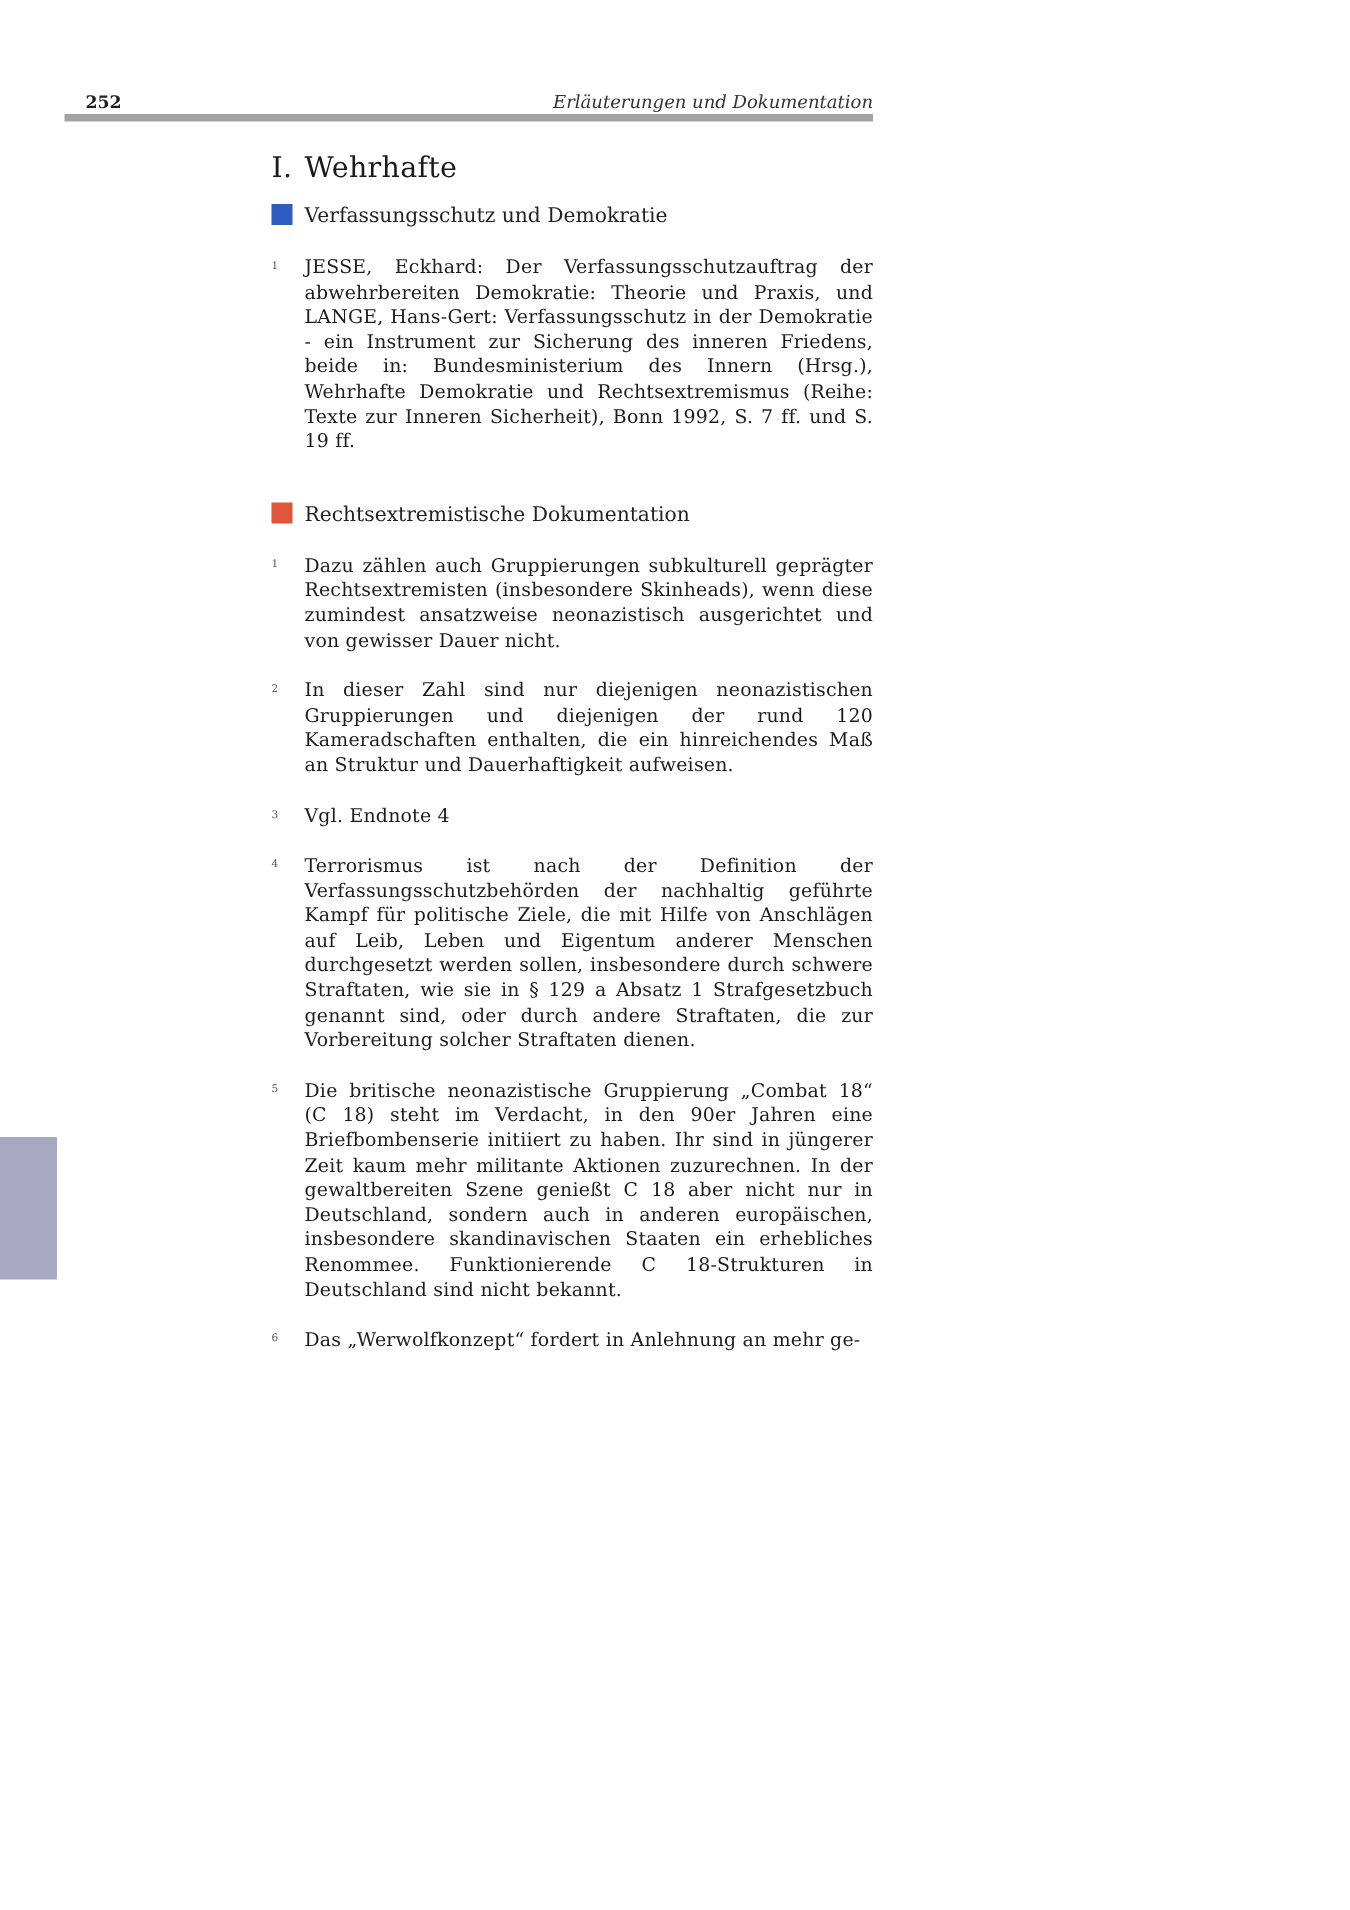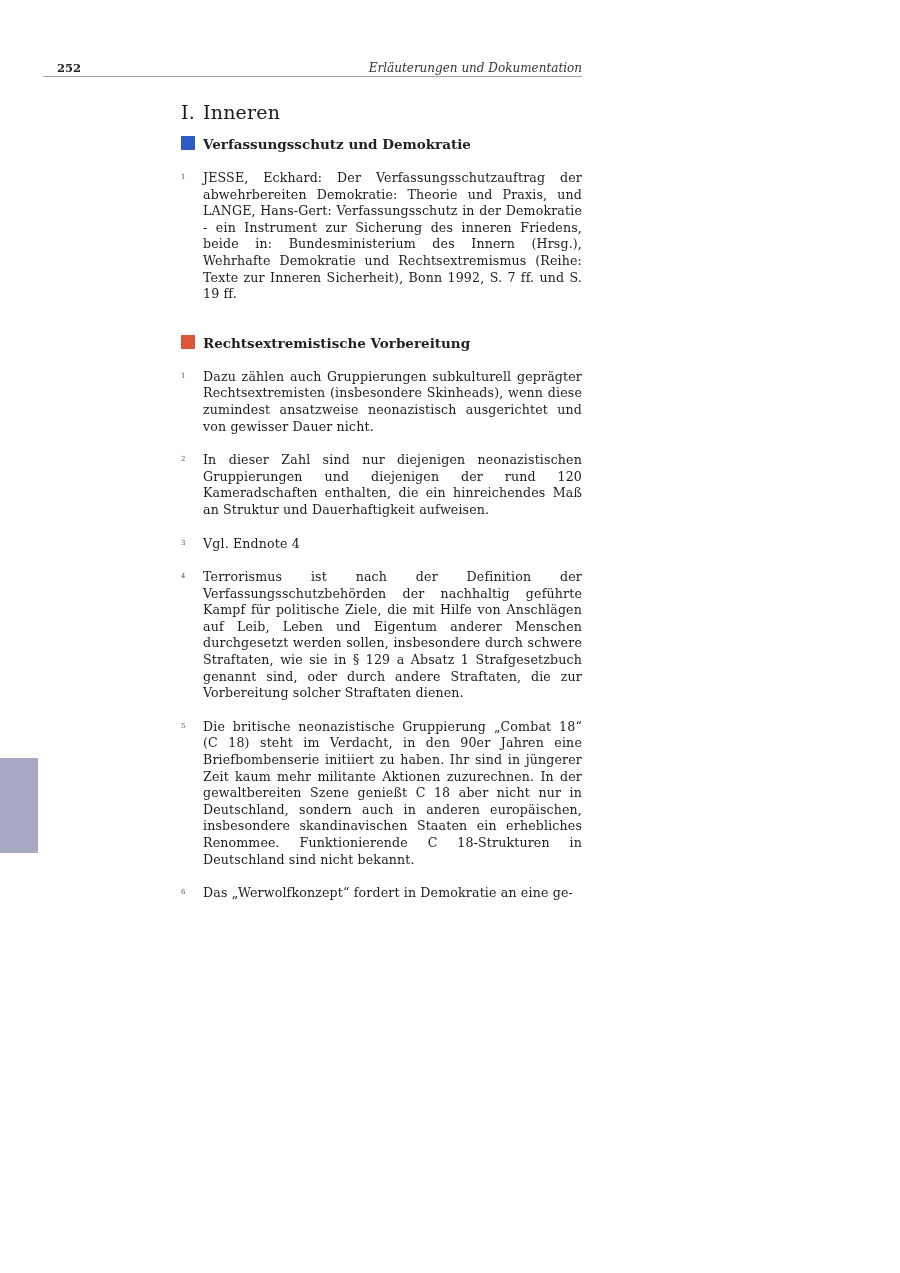--- a/index.html
+++ b/index.html
@@ -14,21 +14,21 @@
       overflow: hidden;
       font-family: "DejaVu Serif", "Liberation Serif", serif;
       color: #1c1c1c;
     }
     .running-header {
       position: absolute;
       left: 43px;
       top: 58px;
       width: 539px;
       height: 18px;
-      border-bottom: 1px solid #a3a3a3;
+      border-bottom: 5px solid #a3a3a3;
       text-decoration: underline;
     }
     .page-number {
       position: absolute;
       left: 14px;
       top: 3px;
       font-size: 11.5px;
       font-weight: bold;
       color: #222;
       font-family: "DejaVu Serif", serif;
@@ -57,21 +57,21 @@
       letter-spacing: 0.2px;
     }
     .chapter-title .num {
       display: inline-block;
       width: 22px;
     }
     .section-heading {
       position: relative;
       padding-left: 22px;
       font-size: 13.5px;
-      font-weight: bold;
+      font-weight: normal;
       line-height: 18px;
       color: #222;
       margin: 0;
     }
     .section-heading .square {
       position: absolute;
       left: 0;
       top: 1px;
       width: 14px;
       height: 14px;
@@ -104,36 +104,36 @@
 </head>
 <body>
 
 <div class="running-header">
   <span class="page-number">252</span>
   <span class="running-title">Erläuterungen und Dokumentation</span>
 </div>
 
 <div class="content">
   <h1 class="chapter-title">
-    <span class="num">I.</span><span>Inneren</span>
+    <span class="num">I.</span><span>Wehrhafte</span>
   </h1>
 
   <h2 class="section-heading" style="margin-top:11px;">
     <span class="square" style="background:#2f5bc4;"></span>
     <span>Verfassungsschutz und Demokratie</span>
   </h2>
 
   <div class="note" style="margin-top:17px;">
     <span class="marker">1</span>
     <span>JESSE, Eckhard: Der Verfassungsschutzauftrag der abwehrbereiten Demokratie: Theorie und Praxis, und LANGE, Hans-Gert: Verfassungsschutz in der Demokratie - ein Instrument zur Sicherung des inneren Friedens, beide in: Bundesministerium des Innern (Hrsg.), Wehrhafte Demokratie und Rechtsextremismus (Reihe: Texte zur Inneren Sicherheit), Bonn 1992, S. 7 ff. und S. 19 ff.</span>
   </div>
 
   <h2 class="section-heading" style="margin-top:31px;">
     <span class="square" style="background:#e0553a;"></span>
-    <span>Rechtsextremistische Vorbereitung</span>
+    <span>Rechtsextremistische Dokumentation</span>
   </h2>
 
   <div class="note" style="margin-top:17px;">
     <span class="marker">1</span>
     <span>Dazu zählen auch Gruppierungen subkulturell geprägter Rechtsextremisten (insbesondere Skinheads), wenn diese zumindest ansatzweise neonazistisch ausgerichtet und von gewisser Dauer nicht.</span>
   </div>
 
   <div class="note" style="margin-top:17px;">
     <span class="marker">2</span>
     <span>In dieser Zahl sind nur diejenigen neonazistischen Gruppierungen und diejenigen der rund 120 Kameradschaften enthalten, die ein hinreichendes Maß an Struktur und Dauerhaftigkeit aufweisen.</span>
@@ -149,17 +149,17 @@
     <span>Terrorismus ist nach der Definition der Verfassungsschutzbehörden der nachhaltig geführte Kampf für politische Ziele, die mit Hilfe von Anschlägen auf Leib, Leben und Eigentum anderer Menschen durchgesetzt werden sollen, insbesondere durch schwere Straftaten, wie sie in § 129 a Absatz 1 Strafgesetzbuch genannt sind, oder durch andere Straftaten, die zur Vorbereitung solcher Straftaten dienen.</span>
   </div>
 
   <div class="note" style="margin-top:17px;">
     <span class="marker">5</span>
     <span>Die britische neonazistische Gruppierung „Combat 18“ (C 18) steht im Verdacht, in den 90er Jahren eine Briefbombenserie initiiert zu haben. Ihr sind in jüngerer Zeit kaum mehr militante Aktionen zuzurechnen. In der gewaltbereiten Szene genießt C 18 aber nicht nur in Deutschland, sondern auch in anderen europäischen, insbesondere skandinavischen Staaten ein erhebliches Renommee. Funktionierende C 18-Strukturen in Deutschland sind nicht bekannt.</span>
   </div>
 
   <div class="note" style="margin-top:17px;">
     <span class="marker">6</span>
-    <span>Das „Werwolfkonzept“ fordert in Demokratie an eine ge-</span>
+    <span>Das „Werwolfkonzept“ fordert in Anlehnung an mehr ge-</span>
   </div>
 </div>
 
 <div class="side-tab"></div>
 
 </body></html>

